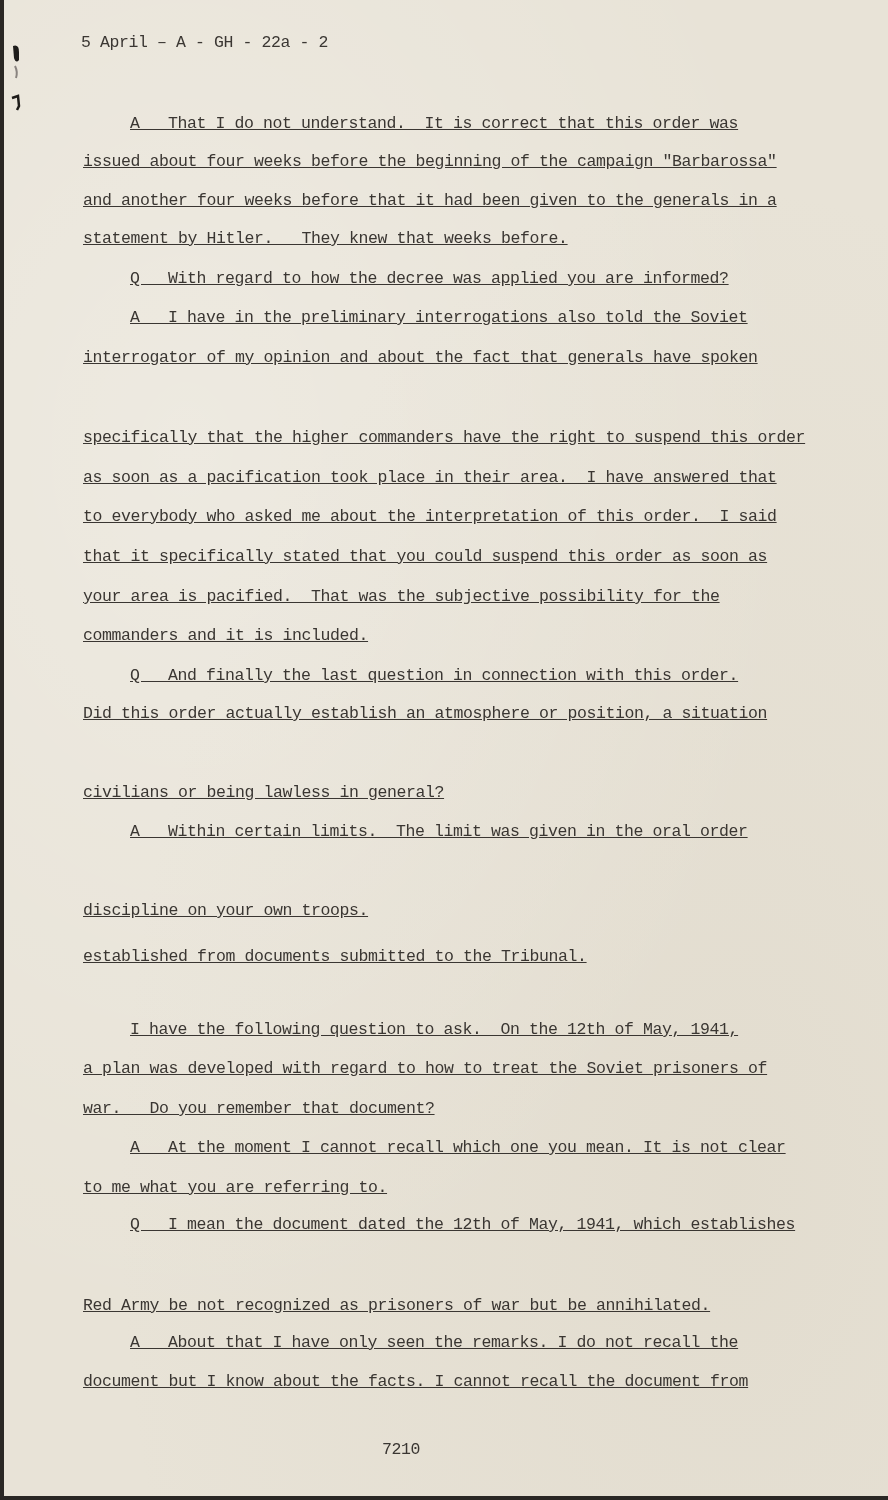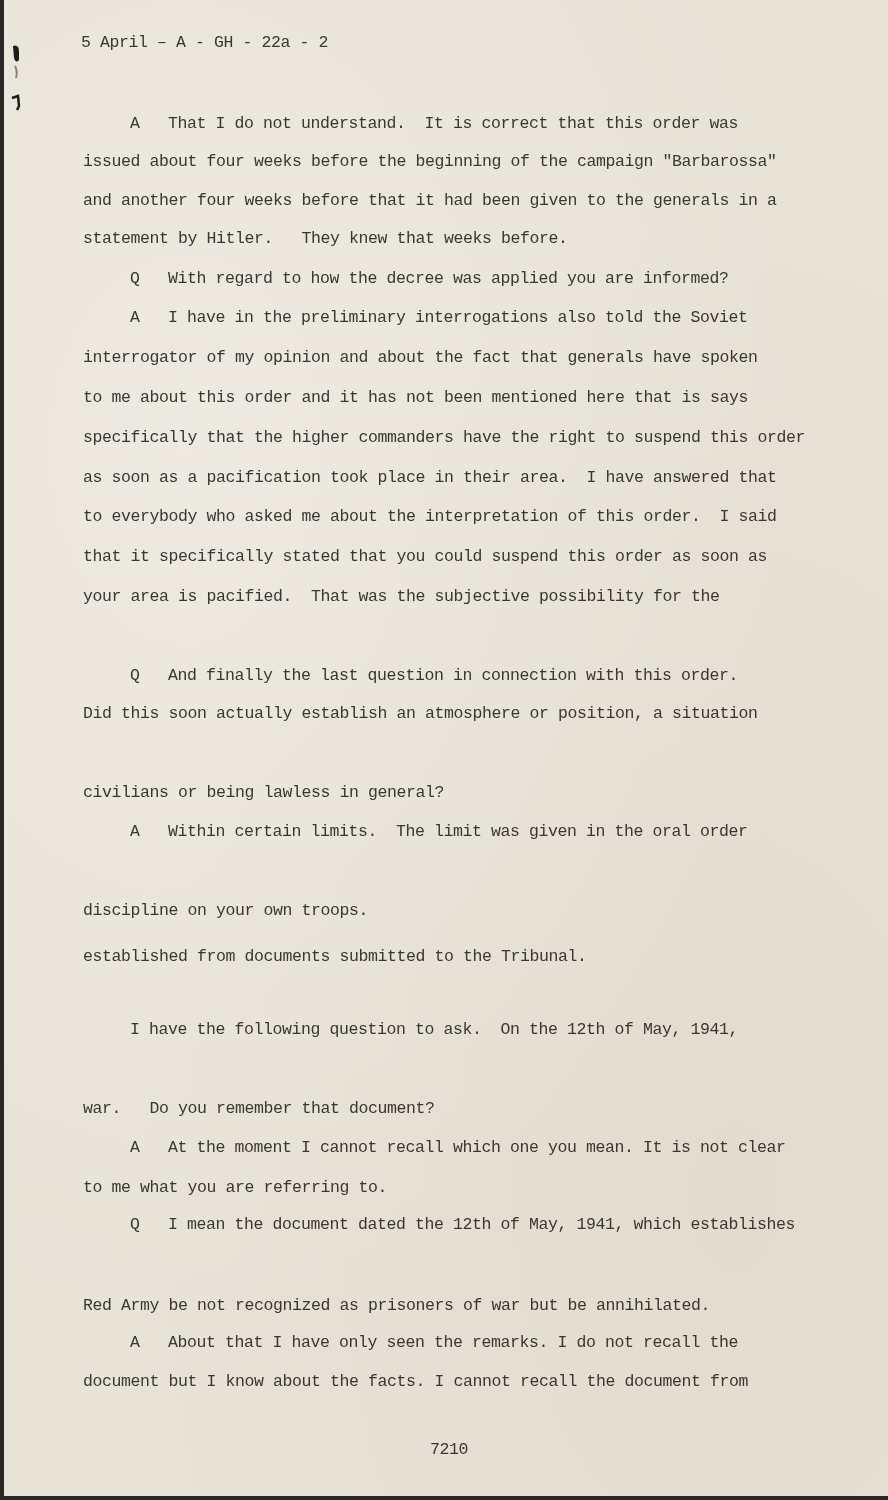--- a/index.html
+++ b/index.html
@@ -39,27 +39,27 @@
     .header {
       position: absolute;
       left: 77px;
       top: 33px;
       white-space: pre;
       color: #3b3733;
     }
     .line {
       position: absolute;
       white-space: pre;
+      text-decoration: underline;
     }
     .footer {
       position: absolute;
       left: 378px;
       top: 1440px;
       white-space: pre;
-      margin-left: 48px;
     }
   </style>
 </head>
 <body>
 
 <div class="page">
   <svg class="staple" viewBox="0 0 12 68">
     <path d="M3 2 Q9 0 9 8 L9 16 Q6 20 4 14 Z" fill="#1e1c1a"></path>
     <path d="M5 22 Q8 28 6 34" stroke="#8a8480" stroke-width="2" fill="none"></path>
     <path d="M2 54 L8 52 L9 62 L7 66" stroke="#1e1c1a" stroke-width="2.5" fill="none"></path>
@@ -67,33 +67,34 @@
 
   <div class="header">5 April – A - GH - 22a - 2</div>
 
   <div class="line" style="left:126px;top:114px">A   That I do not understand.  It is correct that this order was</div>
   <div class="line" style="left:79px;top:152px">issued about four weeks before the beginning of the campaign "Barbarossa"</div>
   <div class="line" style="left:79px;top:191px">and another four weeks before that it had been given to the generals in a</div>
   <div class="line" style="left:79px;top:229px">statement by Hitler.   They knew that weeks before.</div>
   <div class="line" style="left:126px;top:269px">Q   With regard to how the decree was applied you are informed?</div>
   <div class="line" style="left:126px;top:308px">A   I have in the preliminary interrogations also told the Soviet</div>
   <div class="line" style="left:79px;top:348px">interrogator of my opinion and about the fact that generals have spoken</div>
-  <div class="line" style="left:79px;top:388px">to me about this order and it has not been mentioned here that is says</div>
   <div class="line" style="left:79px;top:428px">specifically that the higher commanders have the right to suspend this order</div>
   <div class="line" style="left:79px;top:468px">as soon as a pacification took place in their area.  I have answered that</div>
   <div class="line" style="left:79px;top:507px">to everybody who asked me about the interpretation of this order.  I said</div>
   <div class="line" style="left:79px;top:547px">that it specifically stated that you could suspend this order as soon as</div>
   <div class="line" style="left:79px;top:587px">your area is pacified.  That was the subjective possibility for the</div>
+  <div class="line" style="left:79px;top:626px">commanders and it is included.</div>
   <div class="line" style="left:126px;top:666px">Q   And finally the last question in connection with this order.</div>
-  <div class="line" style="left:79px;top:704px">Did this soon actually establish an atmosphere or position, a situation</div>
+  <div class="line" style="left:79px;top:704px">Did this order actually establish an atmosphere or position, a situation</div>
   <div class="line" style="left:79px;top:783px">civilians or being lawless in general?</div>
   <div class="line" style="left:126px;top:822px">A   Within certain limits.  The limit was given in the oral order</div>
   <div class="line" style="left:79px;top:901px">discipline on your own troops.</div>
   <div class="line" style="left:79px;top:947px">established from documents submitted to the Tribunal.</div>
   <div class="line" style="left:126px;top:1020px">I have the following question to ask.  On the 12th of May, 1941,</div>
+  <div class="line" style="left:79px;top:1059px">a plan was developed with regard to how to treat the Soviet prisoners of</div>
   <div class="line" style="left:79px;top:1099px">war.   Do you remember that document?</div>
   <div class="line" style="left:126px;top:1138px">A   At the moment I cannot recall which one you mean. It is not clear</div>
   <div class="line" style="left:79px;top:1178px">to me what you are referring to.</div>
   <div class="line" style="left:126px;top:1215px">Q   I mean the document dated the 12th of May, 1941, which establishes</div>
   <div class="line" style="left:79px;top:1296px">Red Army be not recognized as prisoners of war but be annihilated.</div>
   <div class="line" style="left:126px;top:1333px">A   About that I have only seen the remarks. I do not recall the</div>
   <div class="line" style="left:79px;top:1372px">document but I know about the facts. I cannot recall the document from</div>
 
   <div class="footer">7210</div>
 </div>

